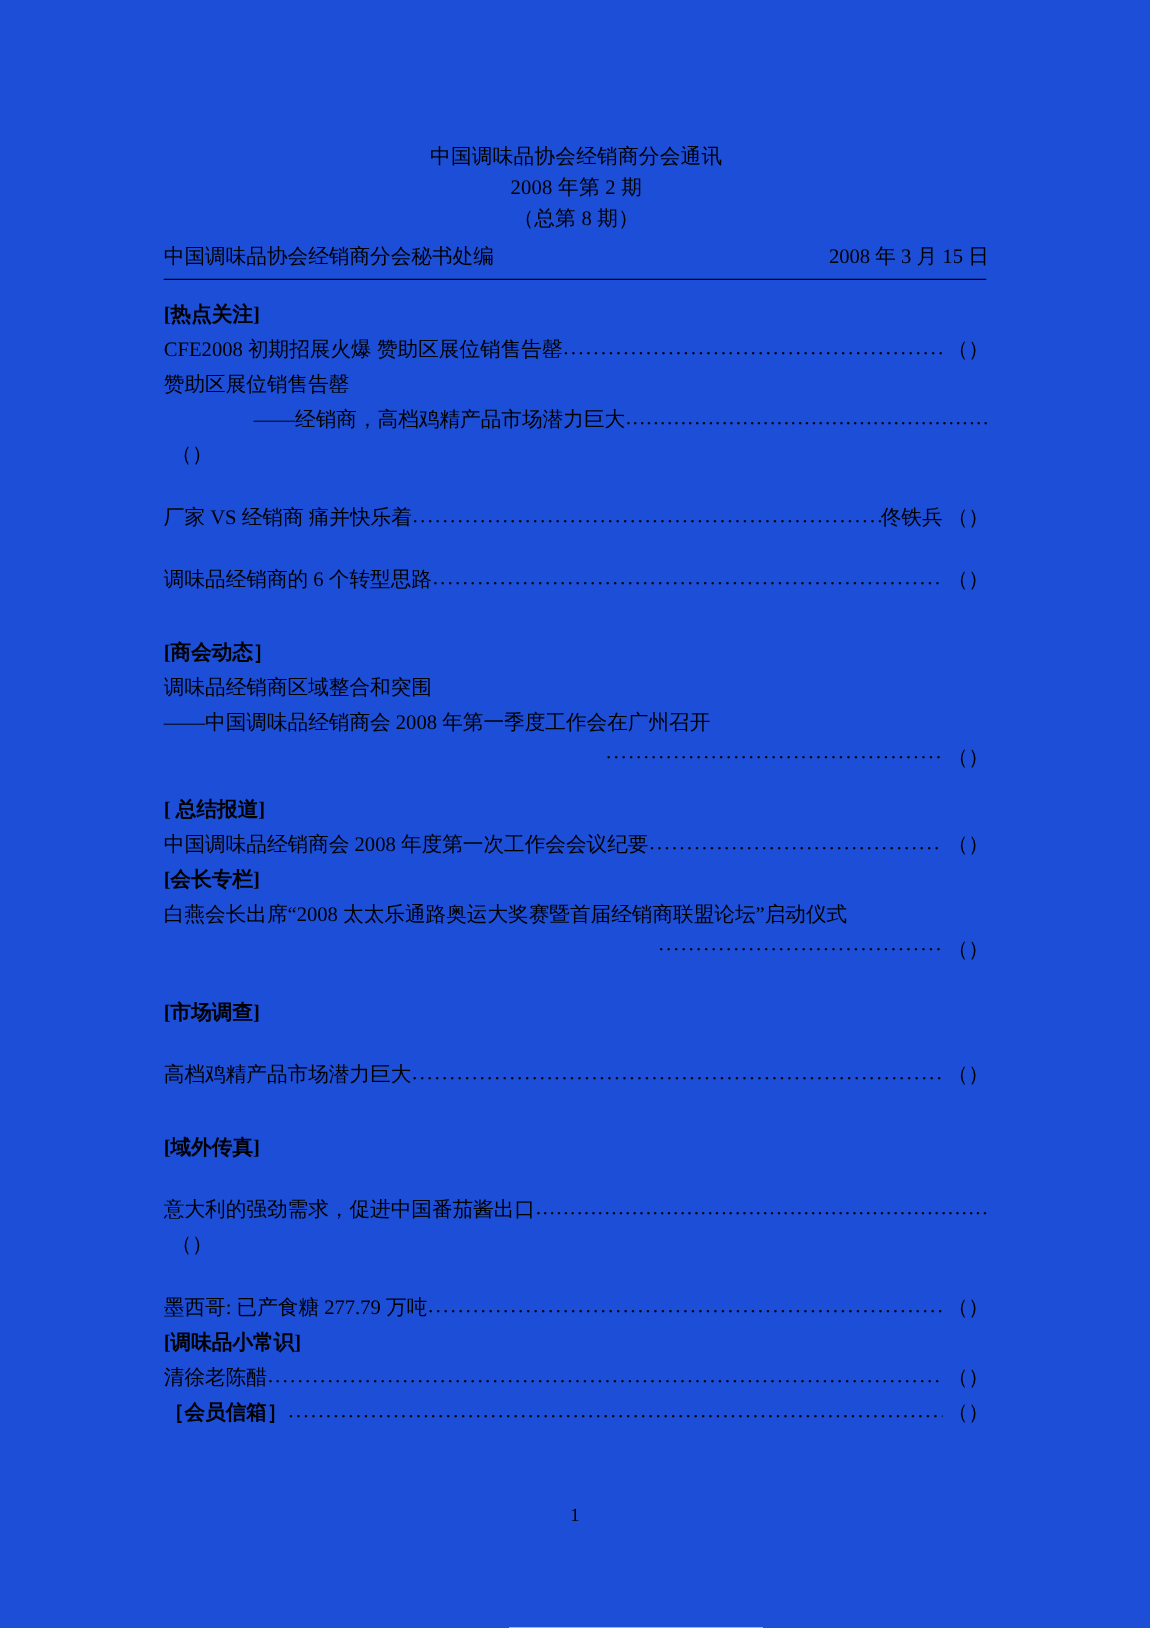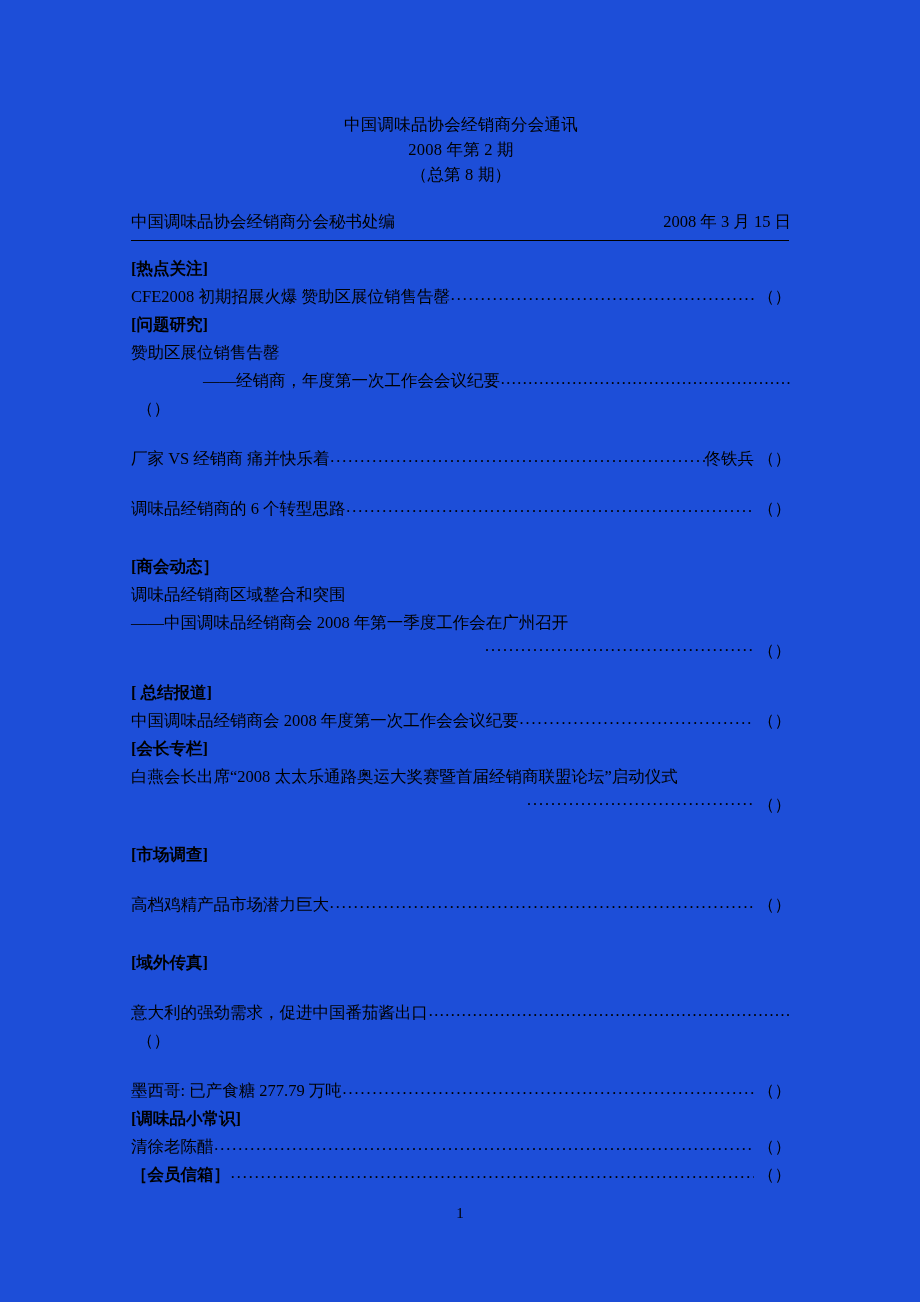--- a/index.html
+++ b/index.html
@@ -39,21 +39,21 @@
   .masthead .line-1 { }
   .masthead .line-2 { }
   .masthead .line-3 { }
 
   .byline {
     display: flex;
     justify-content: space-between;
     align-items: flex-end;
     font-size: 16.5px;
     line-height: 25px;
-    margin-top: 22px;
+    margin-top: 5px;
   }
   .byline .left { text-align: left; }
   .byline .right { text-align: right; }
 
   .rule {
     border: 0;
     border-top: 1.6px solid #000;
     margin: 6px 0 0 0;
     width: 658px;
   }
@@ -184,24 +184,23 @@
 
     <div class="toc">
 
       <div class="section-head">[热点关注]</div>
       <div class="entry">
         <span class="title">CFE2008 初期招展火爆  赞助区展位销售告罄</span>
         <span class="leader"></span>
         <span class="marker">（）</span>
       </div>
 
-      <div class="section-head">[问题研究]</div>
       <div class="plain-row">赞助区展位销售告罄</div>
       <div class="entry-overflow indent-em">
-        <span class="title">——经销商，年度第一次工作会会议纪要</span>
+        <span class="title">——经销商，高档鸡精产品市场潜力巨大</span>
         <span class="leader"></span>
       </div>
       <div class="wrapped-marker">（）</div>
 
       <div class="spacer-md"></div>
 
       <div class="entry">
         <span class="title">厂家 VS 经销商  痛并快乐着</span>
         <span class="leader"></span>
         <span class="author">佟铁兵</span>

